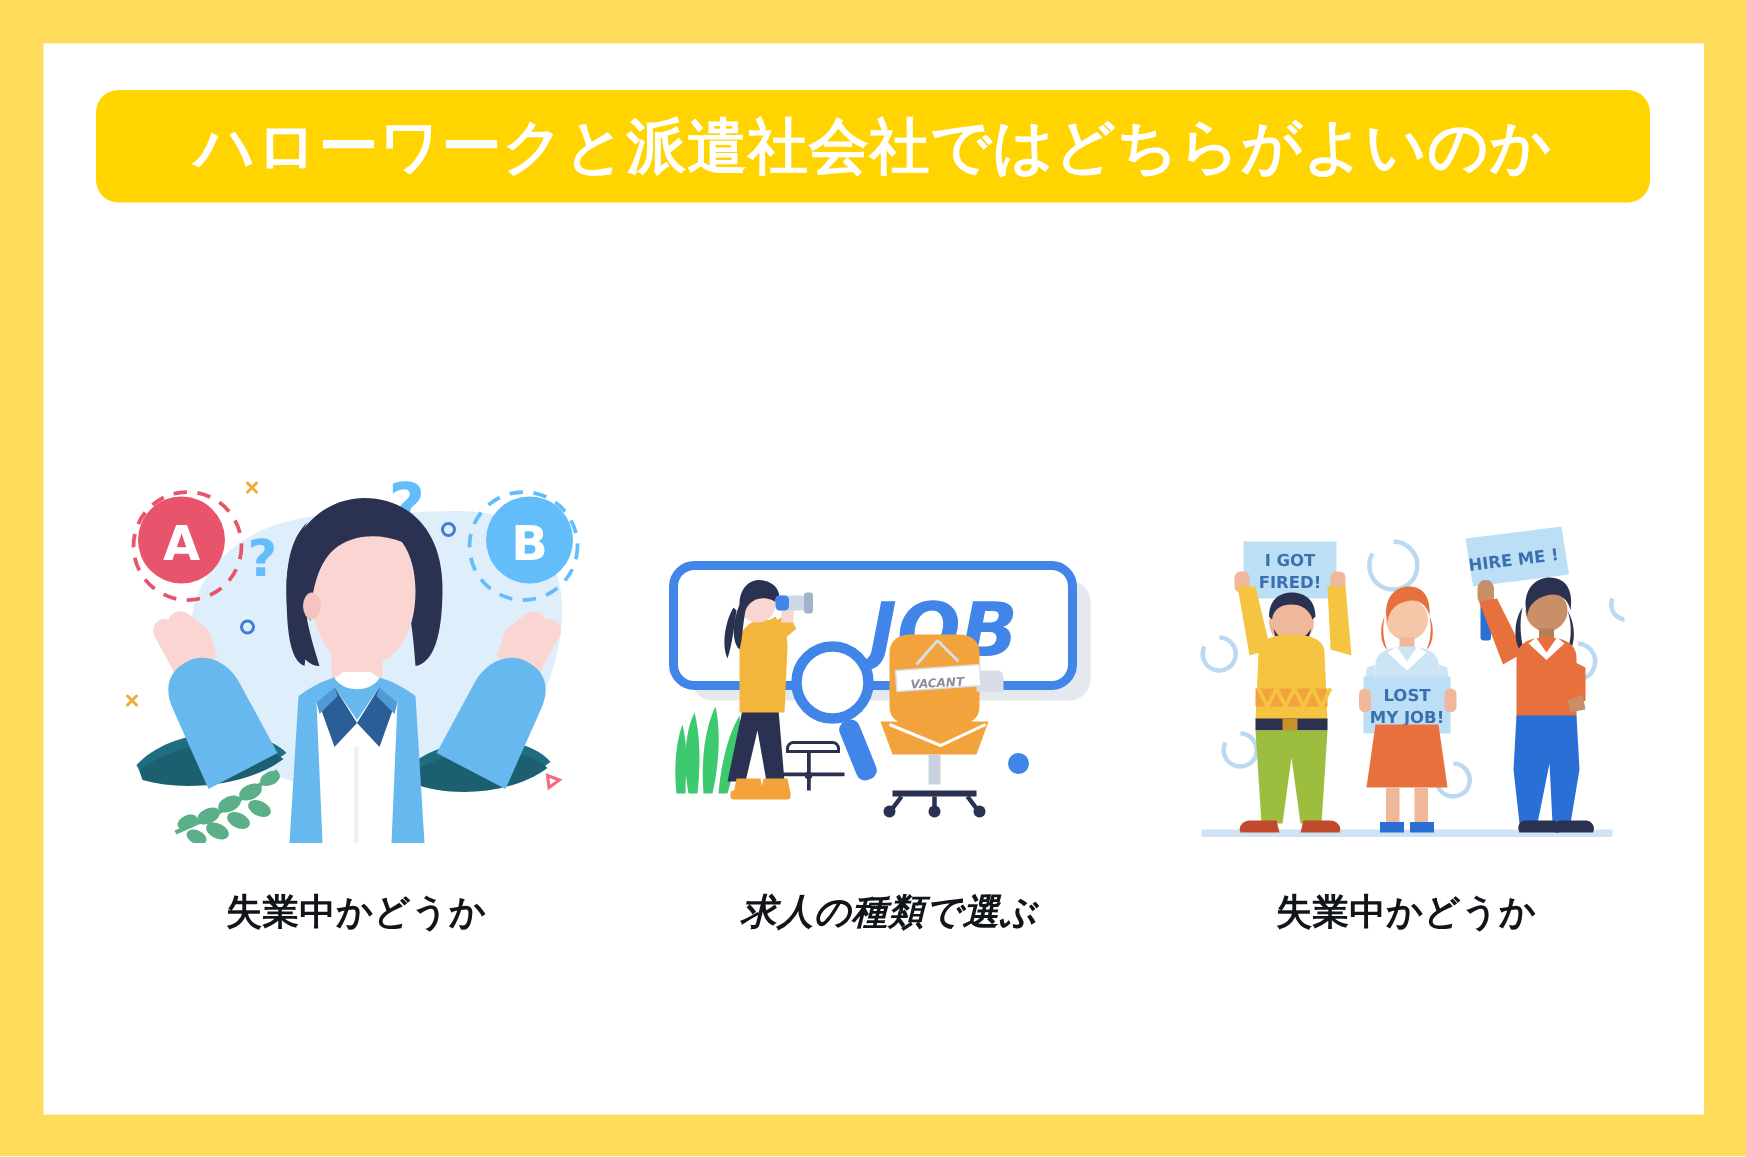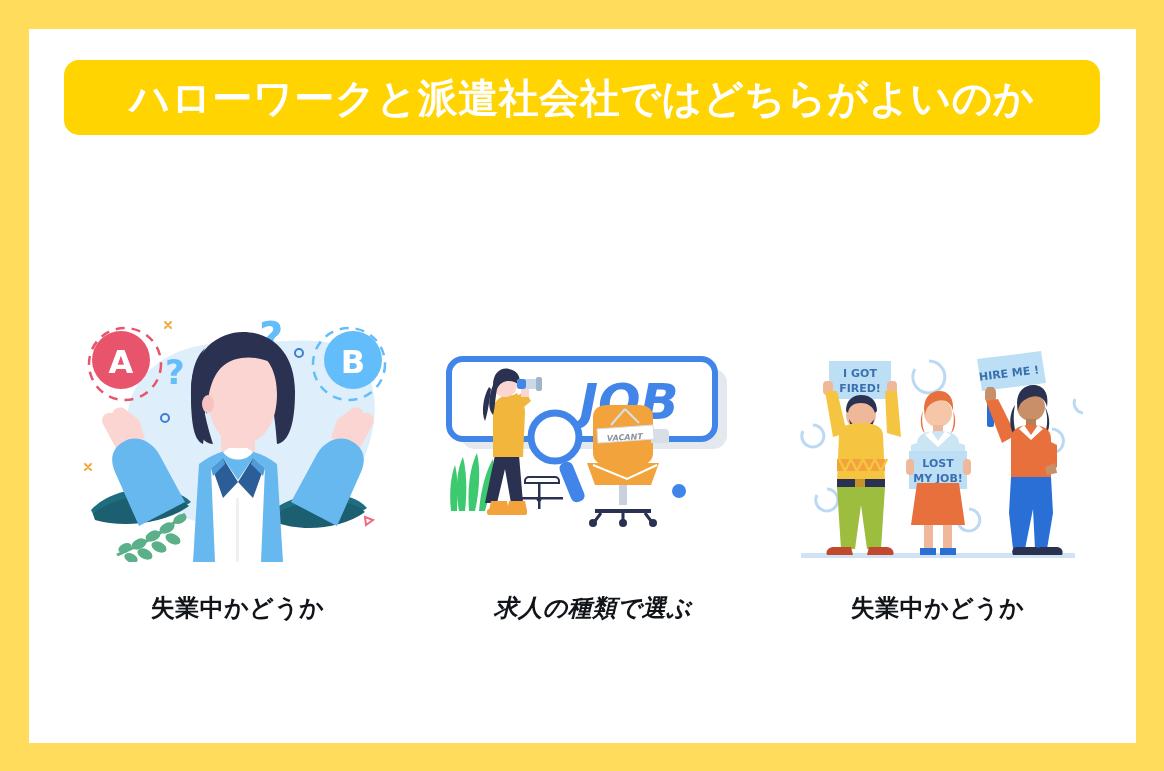--- a/index.html
+++ b/index.html
@@ -76,21 +76,21 @@
   .caption {
     margin-top: 16px;
     font-size: 24px;
     font-weight: 700;
     color: #111418;
     letter-spacing: 0.5px;
     white-space: nowrap;
     font-family: "DejaVu Sans", "Liberation Sans", sans-serif;
   }
   .cap-1 { margin-top: 30px; }
-  .cap-2 { margin-top: 46px; }
+  .cap-2 { margin-top: 28px; }
   .cap-3 { margin-top: 24px; }
   svg { display: block; }
 </style>
 </head>
 <body>
 
 <div class="page">
   <div class="card">
 
     <div class="title-pill">

